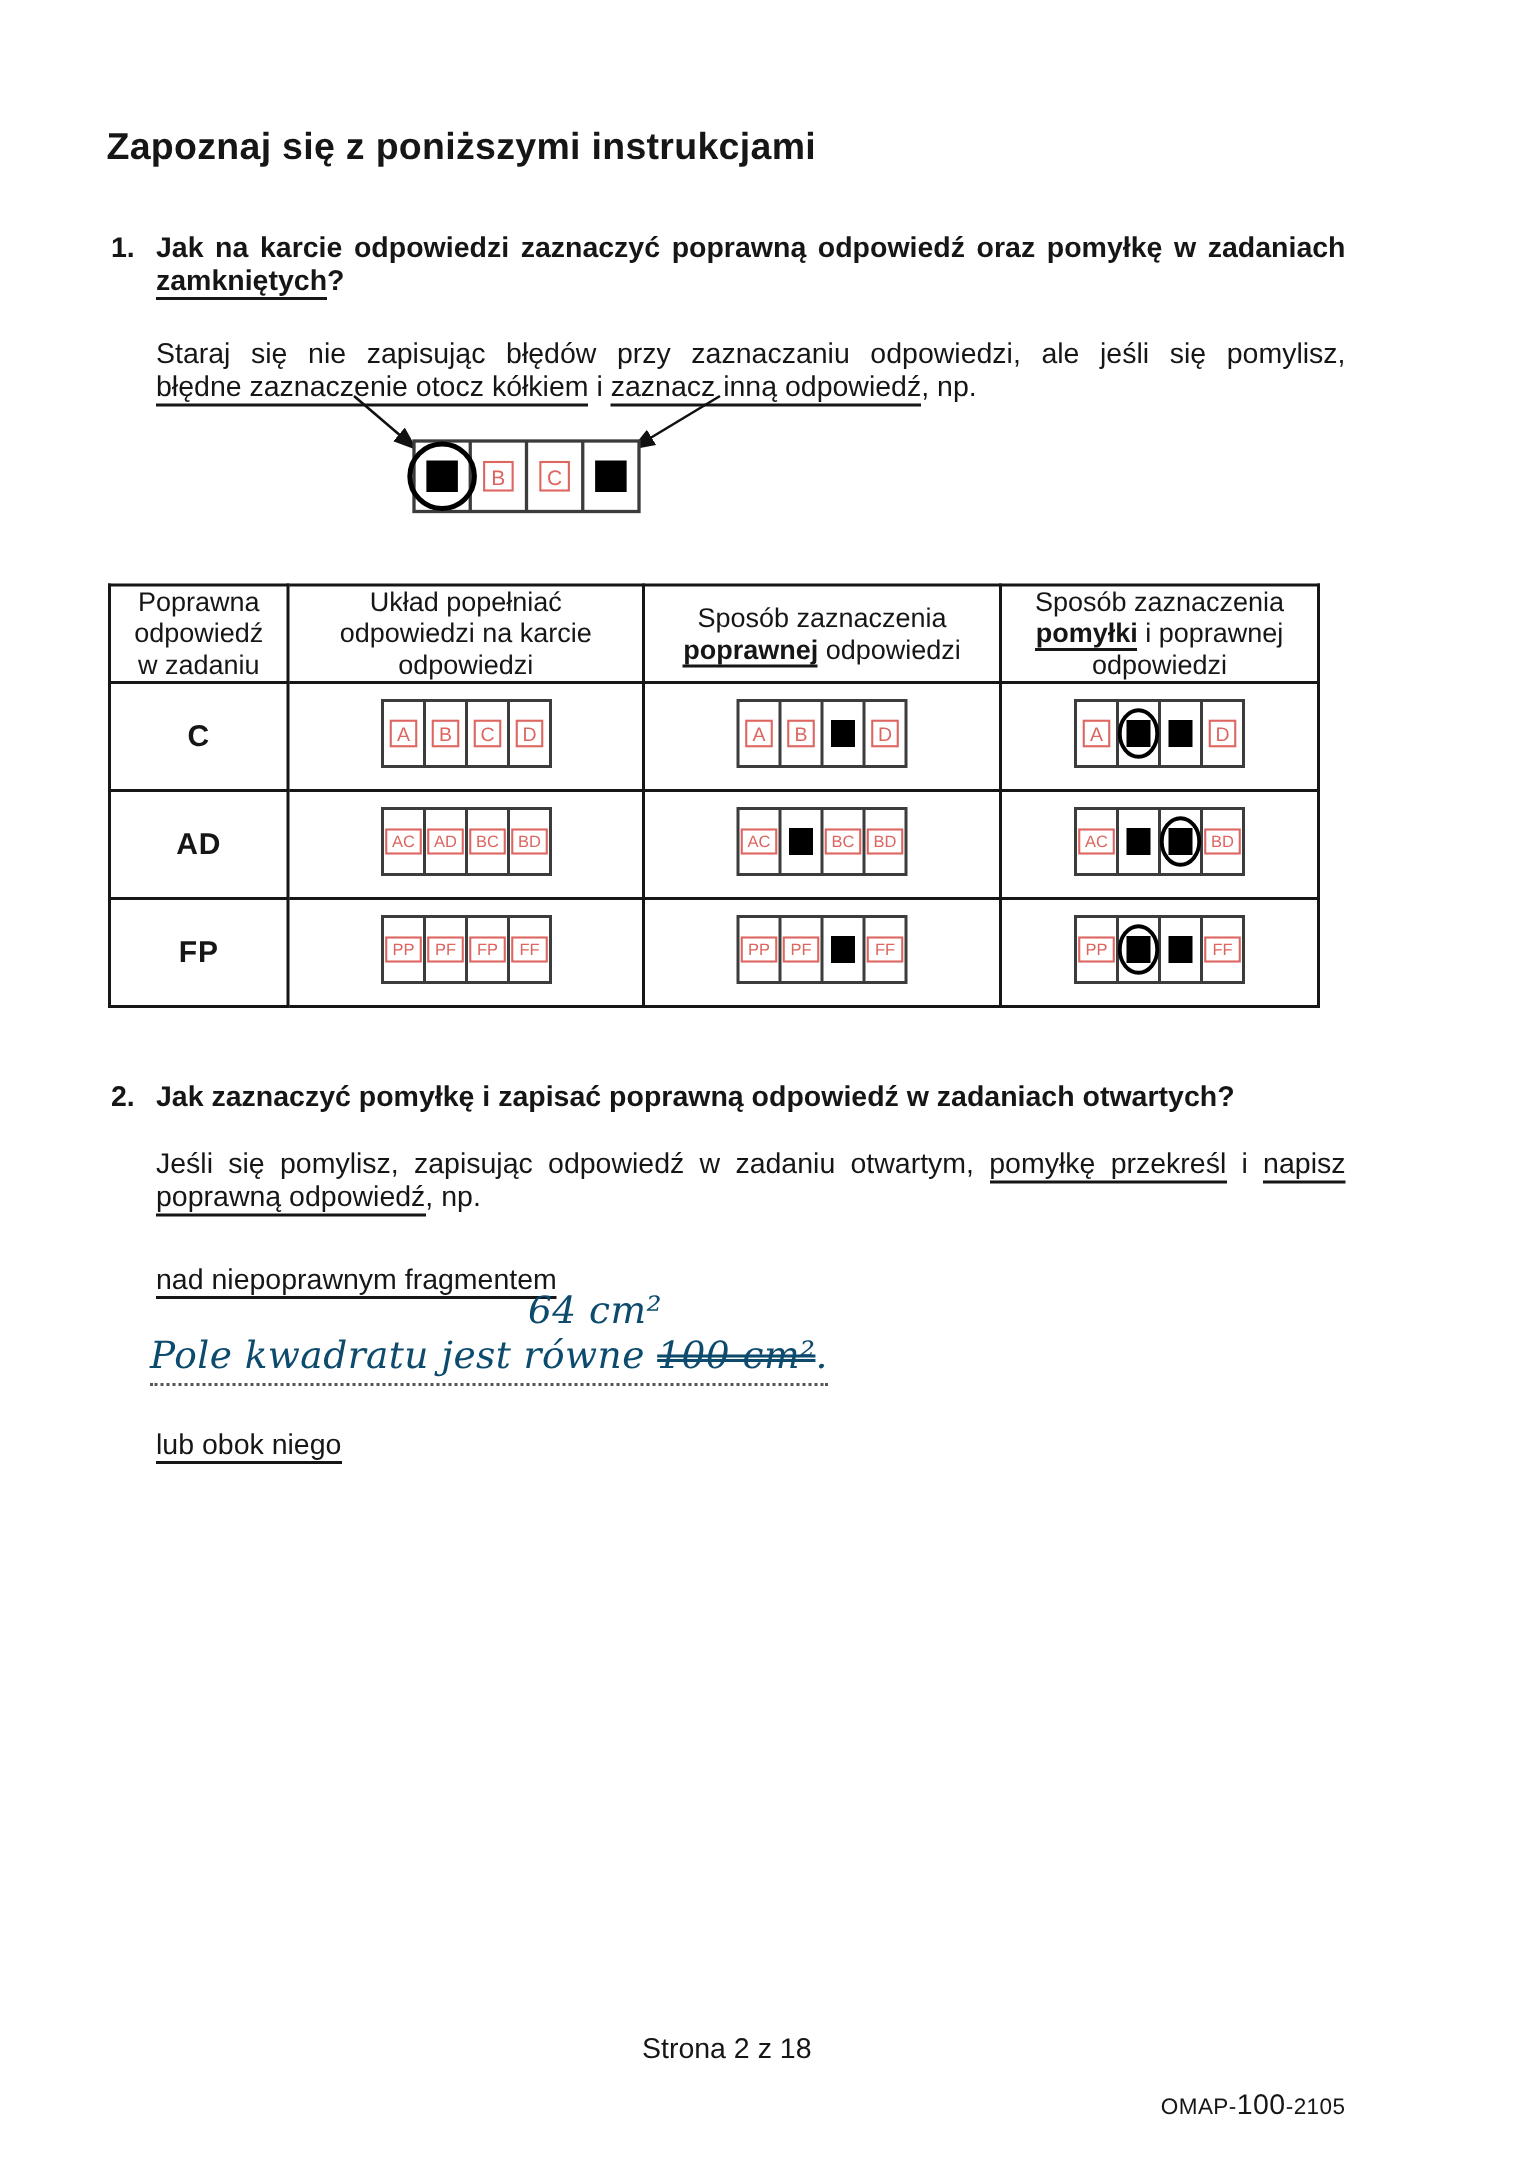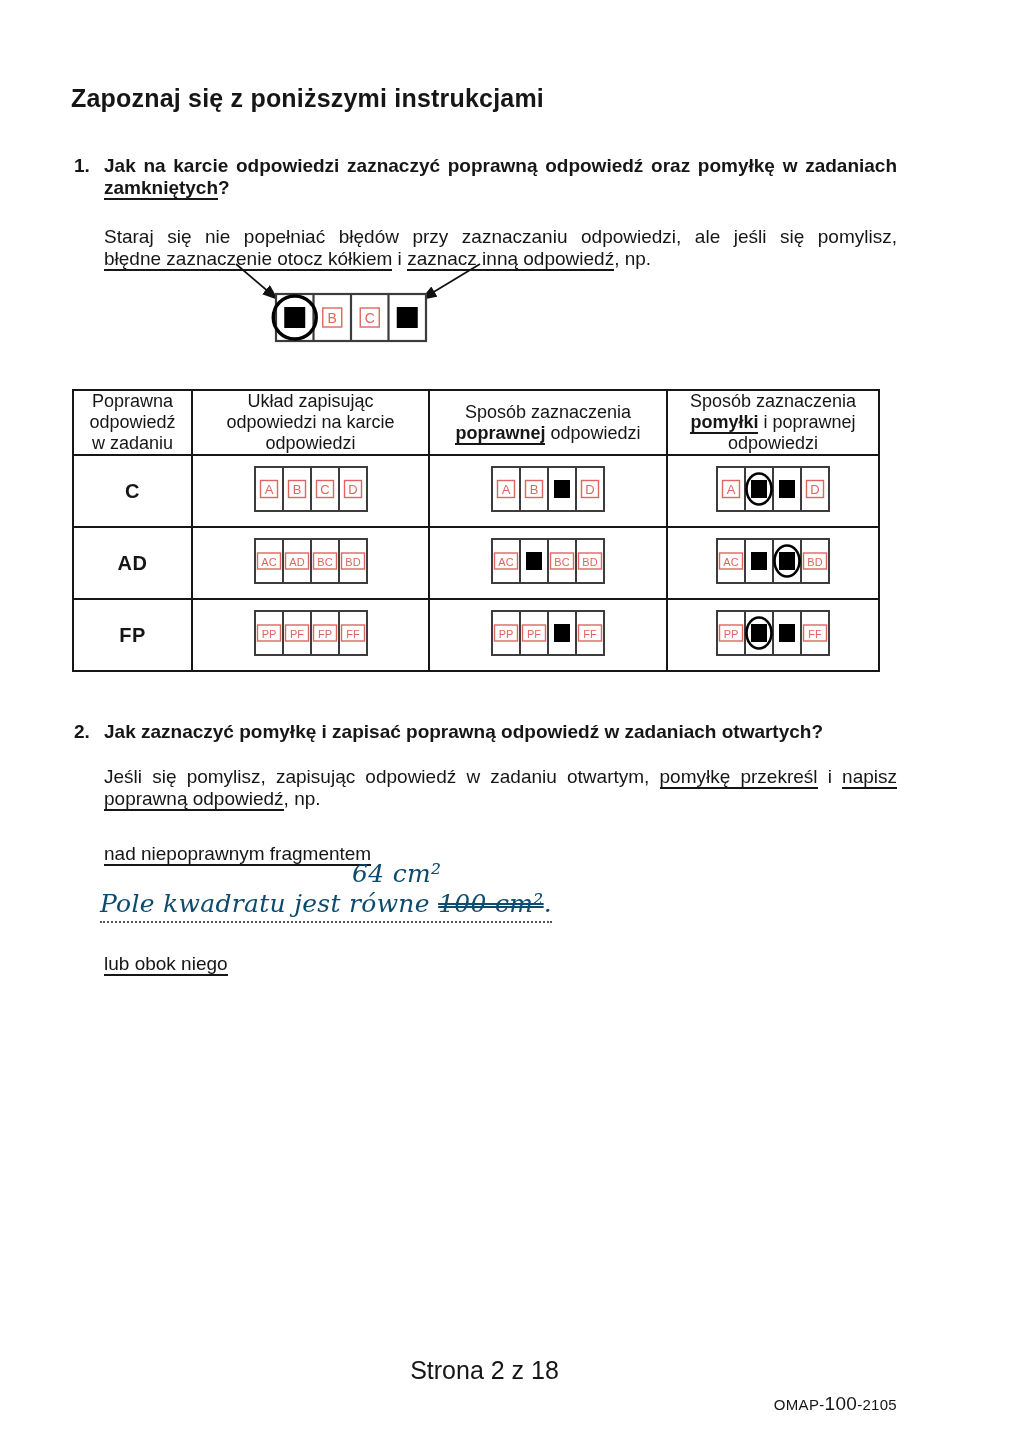--- a/index.html
+++ b/index.html
@@ -22,41 +22,41 @@
   #itable th{height:63px;font-size:18px;font-weight:normal;line-height:21px;}
   #itable td{height:70px;}
   #itable td.ans{font-size:20px;font-weight:bold;letter-spacing:0.5px;}
   .stripbox{display:inline-block;line-height:0;}
   
   .hw{font-family:"DejaVu Serif","Liberation Serif",serif;font-style:italic;font-size:25px;color:#0c4a6e;letter-spacing:0.3px;}
   .dotl{border-bottom:2px dotted #555;padding-bottom:6px;}
   .struck{text-decoration-line:line-through;text-decoration-style:double;text-decoration-thickness:2px;}
   .lbl{font-size:19px;}
   
-  #fpage{left:72px;top:1356px;width:825px;text-align:center;font-size:25px;}
+  #fpage{left:72px;top:1356px;width:825px;text-align:center;font-size:19px;}
   #fcode{top:1358px;right:121px;font-size:15px;letter-spacing:0.3px;margin-top:35px;}
   #fcode .big{font-size:19px;}
 </style>
 </head>
 <body>
 
 <div class="page">
 
   <div class="abs" id="title">Zapoznaj się z poniższymi instrukcjami</div>
 
   <div class="abs item" style="top:155px;">
     <span class="num">1.</span>
     <div class="itext">
       <div class="just">Jak na karcie odpowiedzi zaznaczyć poprawną odpowiedź oraz pomyłkę w zadaniach</div>
       <div><span class="u">zamkniętych</span><span>?</span></div>
     </div>
   </div>
 
   <div class="abs para" style="top:226px;">
-    <div class="just">Staraj się nie popełniać błędów przy zaznaczaniu odpowiedzi, ale jeśli się pomylisz,</div>
+    <div class="just">Staraj się nie zapisując błędów przy zaznaczaniu odpowiedzi, ale jeśli się pomylisz,</div>
     <div>
       <span class="u">błędne zaznaczenie otocz kółkiem</span><span> i </span><span class="u">zaznacz inną odpowiedź</span><span>, np.</span>
     </div>
   </div>
 
   <svg class="abs" style="left:228px;top:260px;" width="260" height="90" viewBox="0 0 260 90">
     <defs>
       <marker id="arrow" markerWidth="11" markerHeight="9" refX="8.5" refY="3.5" orient="auto">
         <path d="M0,0 L9.5,3.5 L0,7 Z" fill="#111"></path>
       </marker>
@@ -86,21 +86,21 @@
         <col style="width:212px">
       </colgroup>
     <tbody>
     <tr>
       <th>
         <div>Poprawna</div>
         <div>odpowiedź</div>
         <div>w zadaniu</div>
       </th>
       <th>
-        <div>Układ zapisując</div>
+        <div>Układ popełniać</div>
         <div>odpowiedzi na karcie</div>
         <div>odpowiedzi</div>
       </th>
       <th>
         <div>Sposób zaznaczenia</div>
         <div><span class="bu">poprawnej</span><span> odpowiedzi</span></div>
       </th>
       <th>
         <div>Sposób zaznaczenia</div>
         <div><span class="bu">pomyłki</span><span> i poprawnej</span></div>

